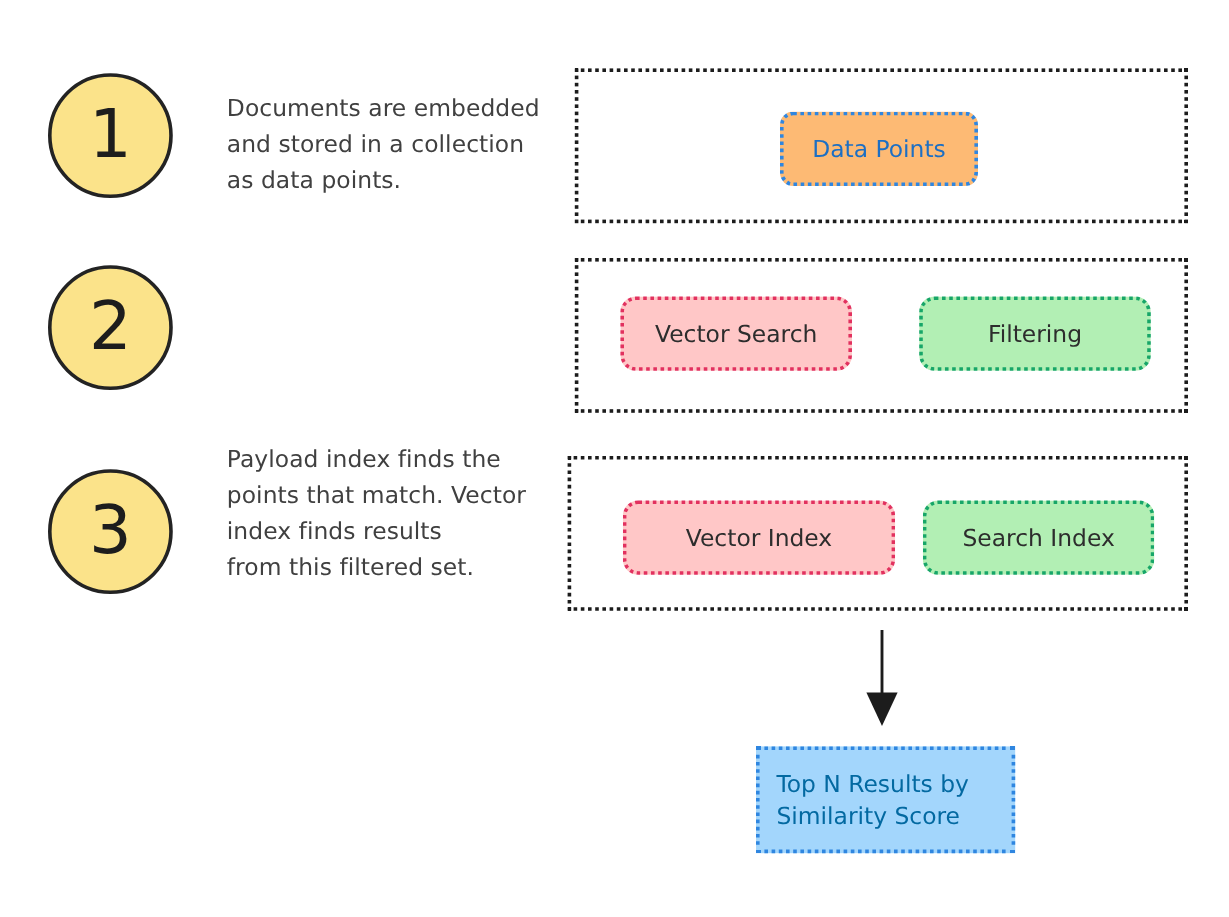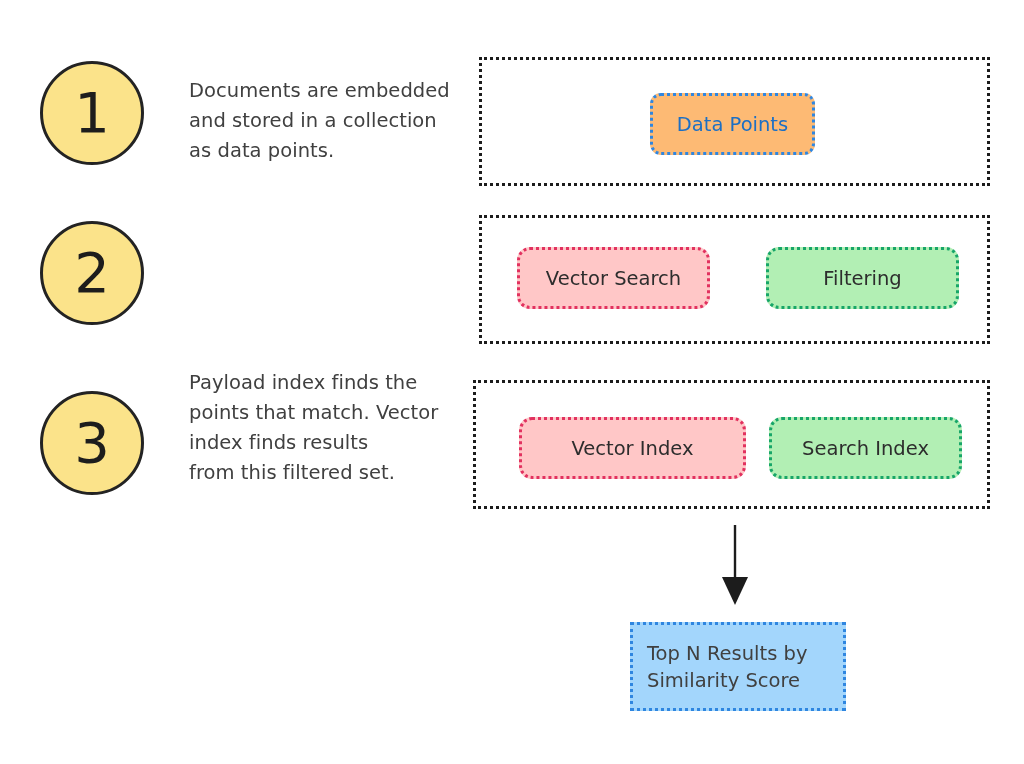--- a/index.html
+++ b/index.html
@@ -93,21 +93,21 @@
     background: #b2efb4;
     border: 3px dotted #17a668;
     border-radius: 13px;
     color: #2d2d2d;
   }
 
   .node.result {
     background: #a3d6fc;
     border: 3px dotted #2f86e0;
     border-radius: 0;
-    color: #404040;
+    color: #0369a1;
     padding: 0 14px;
     justify-content: flex-start;
     text-align: left;
   }
 
   
   .arrow-wrap {
     position: absolute;
     pointer-events: none;
   }

